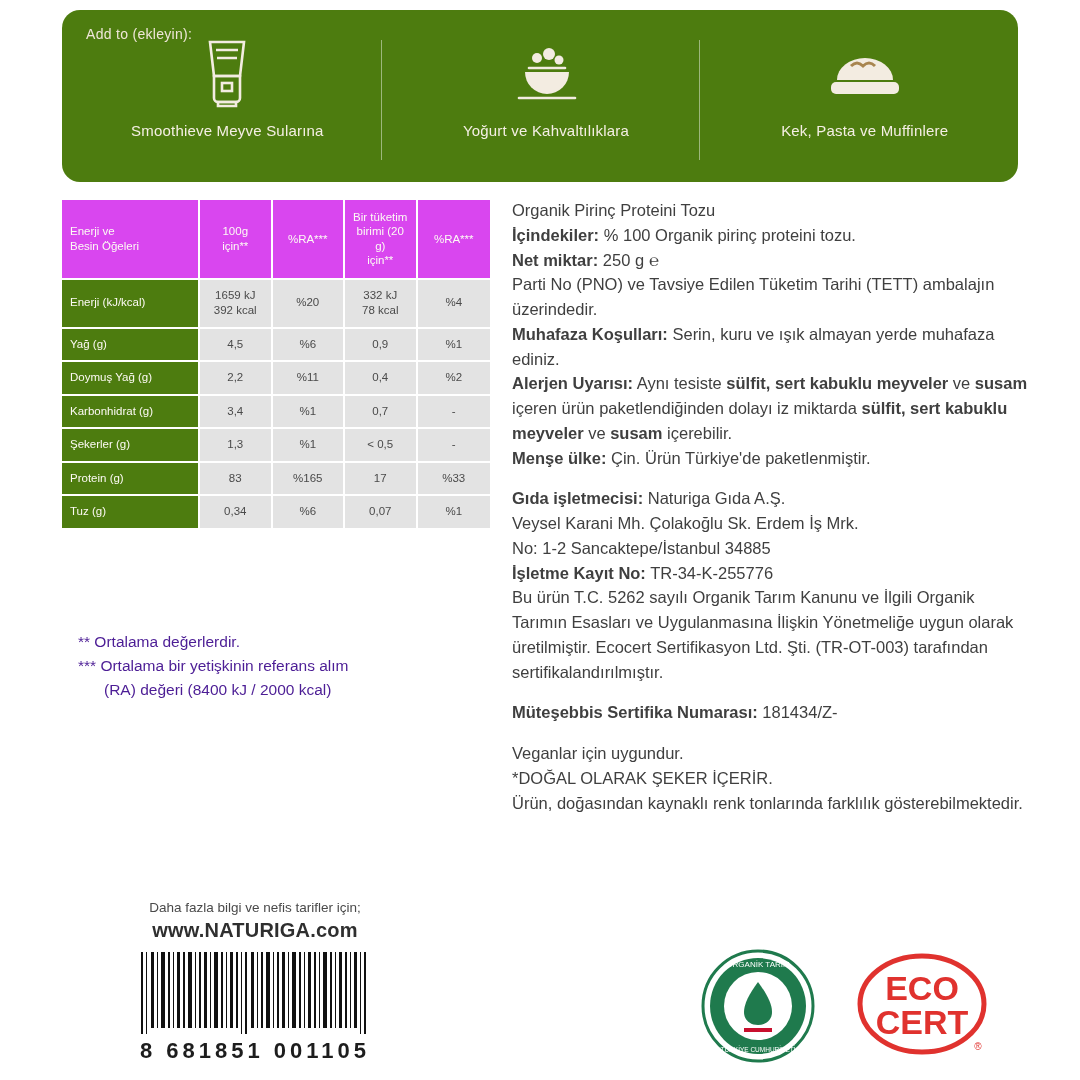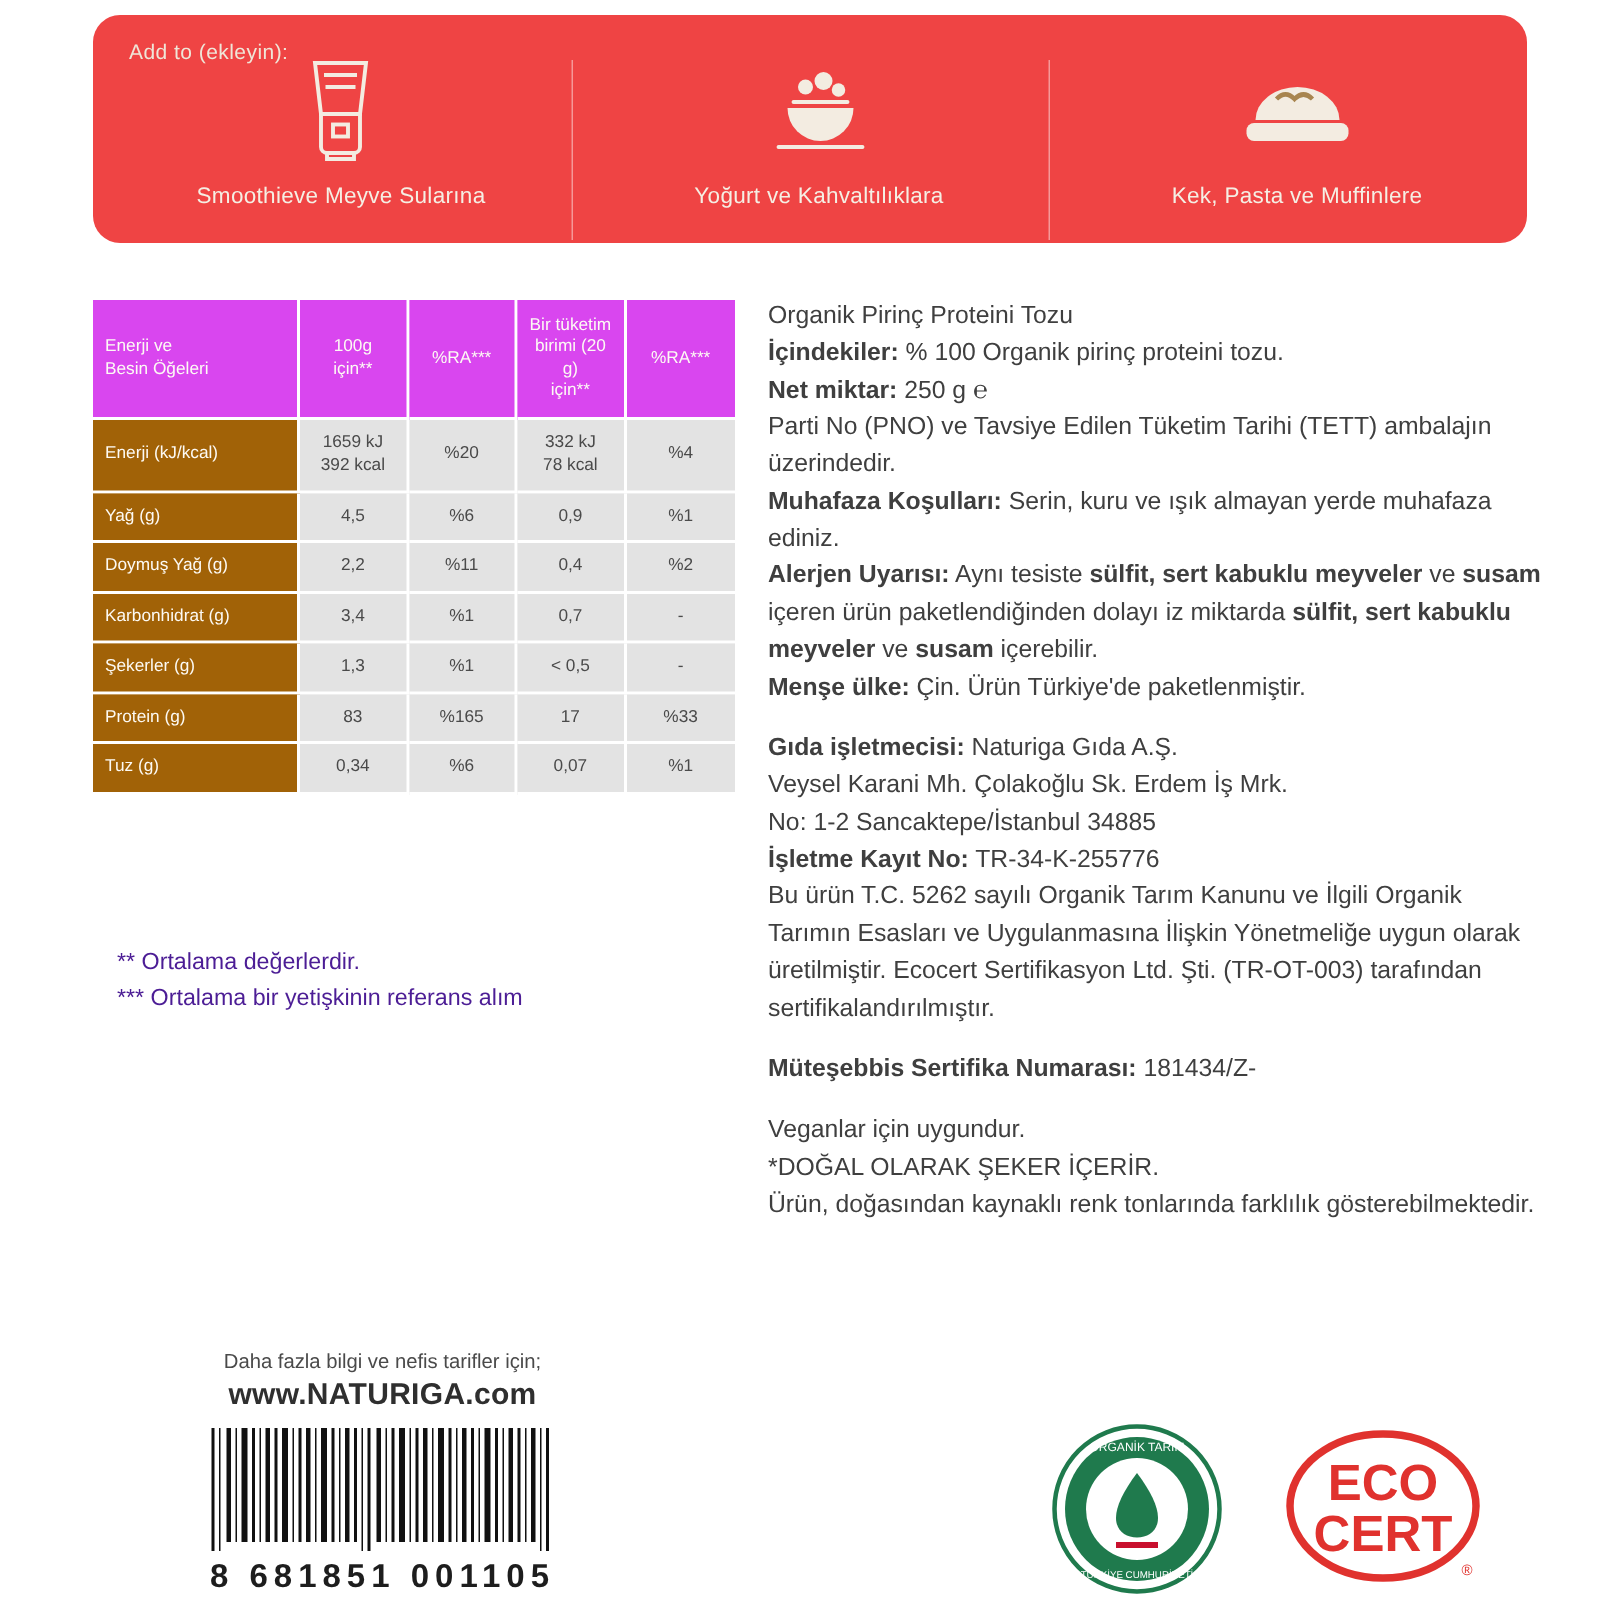--- a/index.html
+++ b/index.html
@@ -15,22 +15,22 @@
     position: relative;
     overflow: hidden;
   }
 
   
   .banner {
     position: absolute;
     left: 62px;
     top: 10px;
     width: 956px;
-    height: 152px;
-    background: #ef4444;
+    height: 172px;
+    background: #4d7c0f;
     border-radius: 18px;
     color: #f3ece1;
   }
   .banner-label {
     position: absolute;
     left: 24px;
     top: 16px;
     font-size: 14px;
     letter-spacing: .3px;
     color: #efe6d8;
@@ -104,21 +104,21 @@
     vertical-align: middle;
     border-bottom: 2px solid #ffffff;
     border-right: 2px solid #ffffff;
   }
   .tbl th.first {
     text-align: left;
     width: 120px;
     margin-left: 16px;
   }
   .tbl td.rowhead {
-    background: #a16207;
+    background: #4d7c0f;
     color: #fdfaf4;
     font-size: 11.5px;
     padding: 8px 8px;
     line-height: 1.35;
     border-bottom: 2px solid #ffffff;
     border-right: 2px solid #ffffff;
     vertical-align: middle;
   }
   .tbl td.val {
     background: #e3e3e3;
@@ -325,20 +325,21 @@
         <td class="val">0,07</td>
         <td class="val">%1</td>
       </tr>
     </tbody>
   </table>
 </div>
 
 <div class="notes">
   <div>**  Ortalama değerlerdir.</div>
   <div>*** Ortalama bir yetişkinin referans alım</div>
+  <span class="ind">(RA) değeri (8400 kJ / 2000 kcal)</span>
 </div>
 
 <div class="right">
 
   <div class="blk">
     <p>Organik Pirinç Proteini Tozu</p>
     <p><span class="b">İçindekiler:</span><span> % 100 Organik pirinç proteini tozu.</span></p>
     <p><span class="b">Net miktar:</span><span> 250 g ℮</span></p>
     <p>Parti No (PNO) ve Tavsiye Edilen Tüketim Tarihi (TETT) ambalajın üzerindedir.</p>
     <p><span class="b">Muhafaza Koşulları:</span><span> Serin, kuru ve ışık almayan yerde muhafaza ediniz.</span></p>

